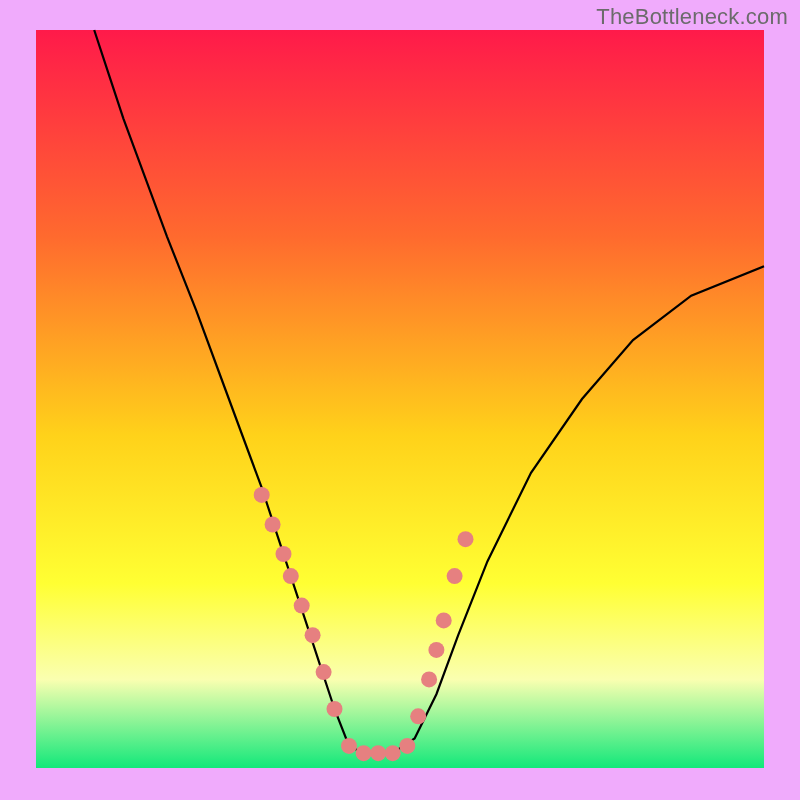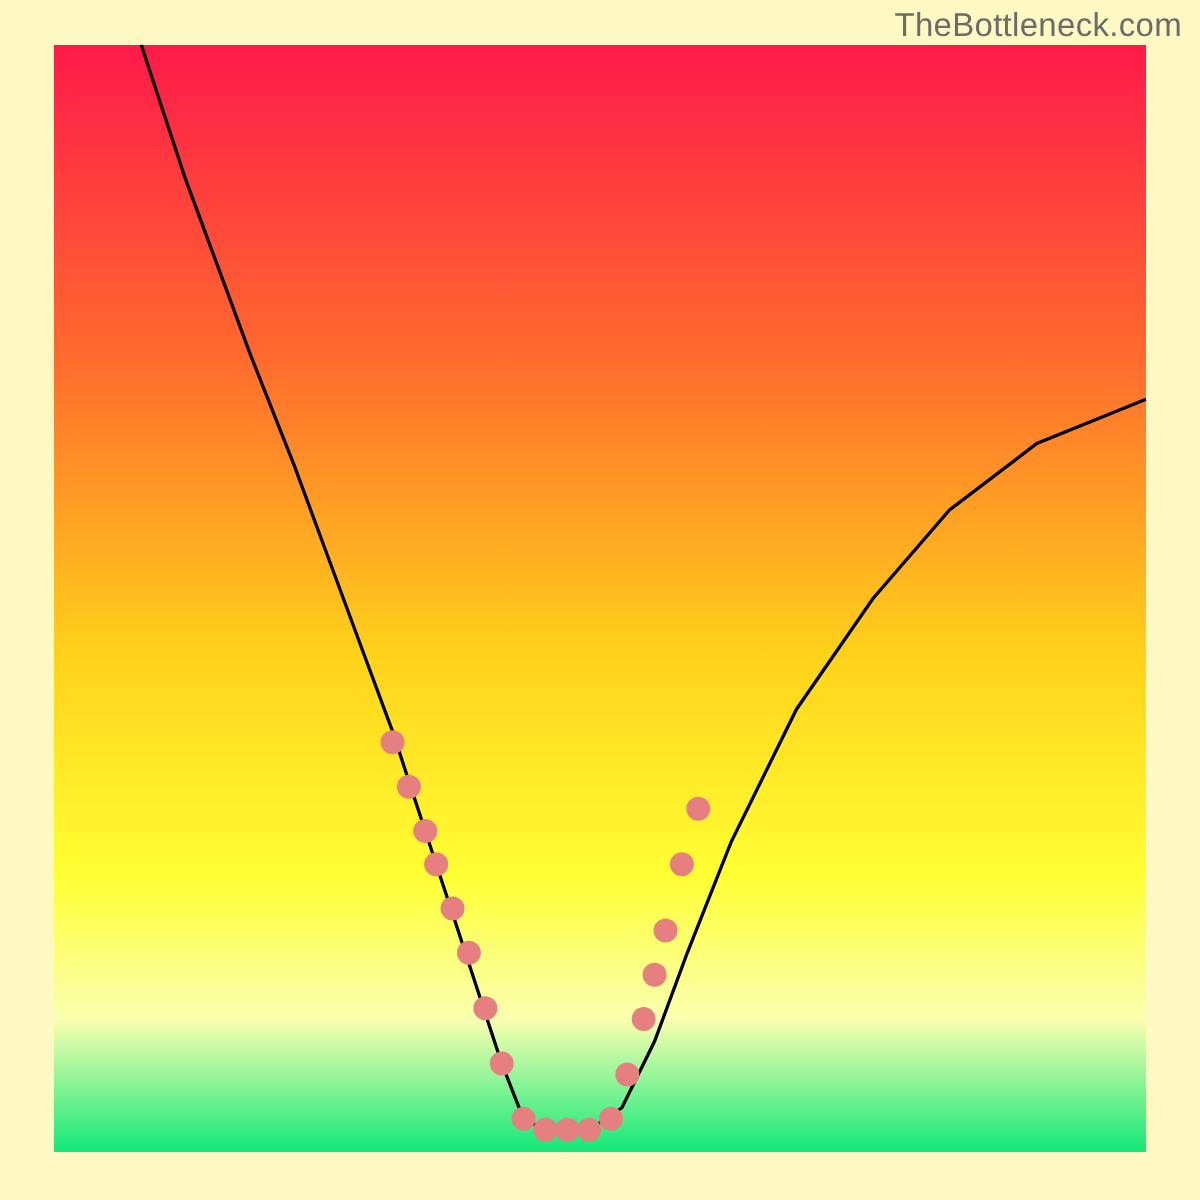--- a/index.html
+++ b/index.html
@@ -9,21 +9,21 @@
     height: 800px;
     overflow: hidden;
     background: #000;
     font-family: Arial, Helvetica, sans-serif;
   }
   .frame {
     position: absolute;
     left: 0; top: 0;
     width: 800px;
     height: 800px;
-    background: #fef9c3;
+    background: #f0abfc;
   }
   .watermark {
     position: absolute;
     top: 4px;
     right: 12px;
     color: #6b6b6b;
     font-size: 22px;
     font-weight: 500;
     letter-spacing: 0.2px;
     user-select: none;

